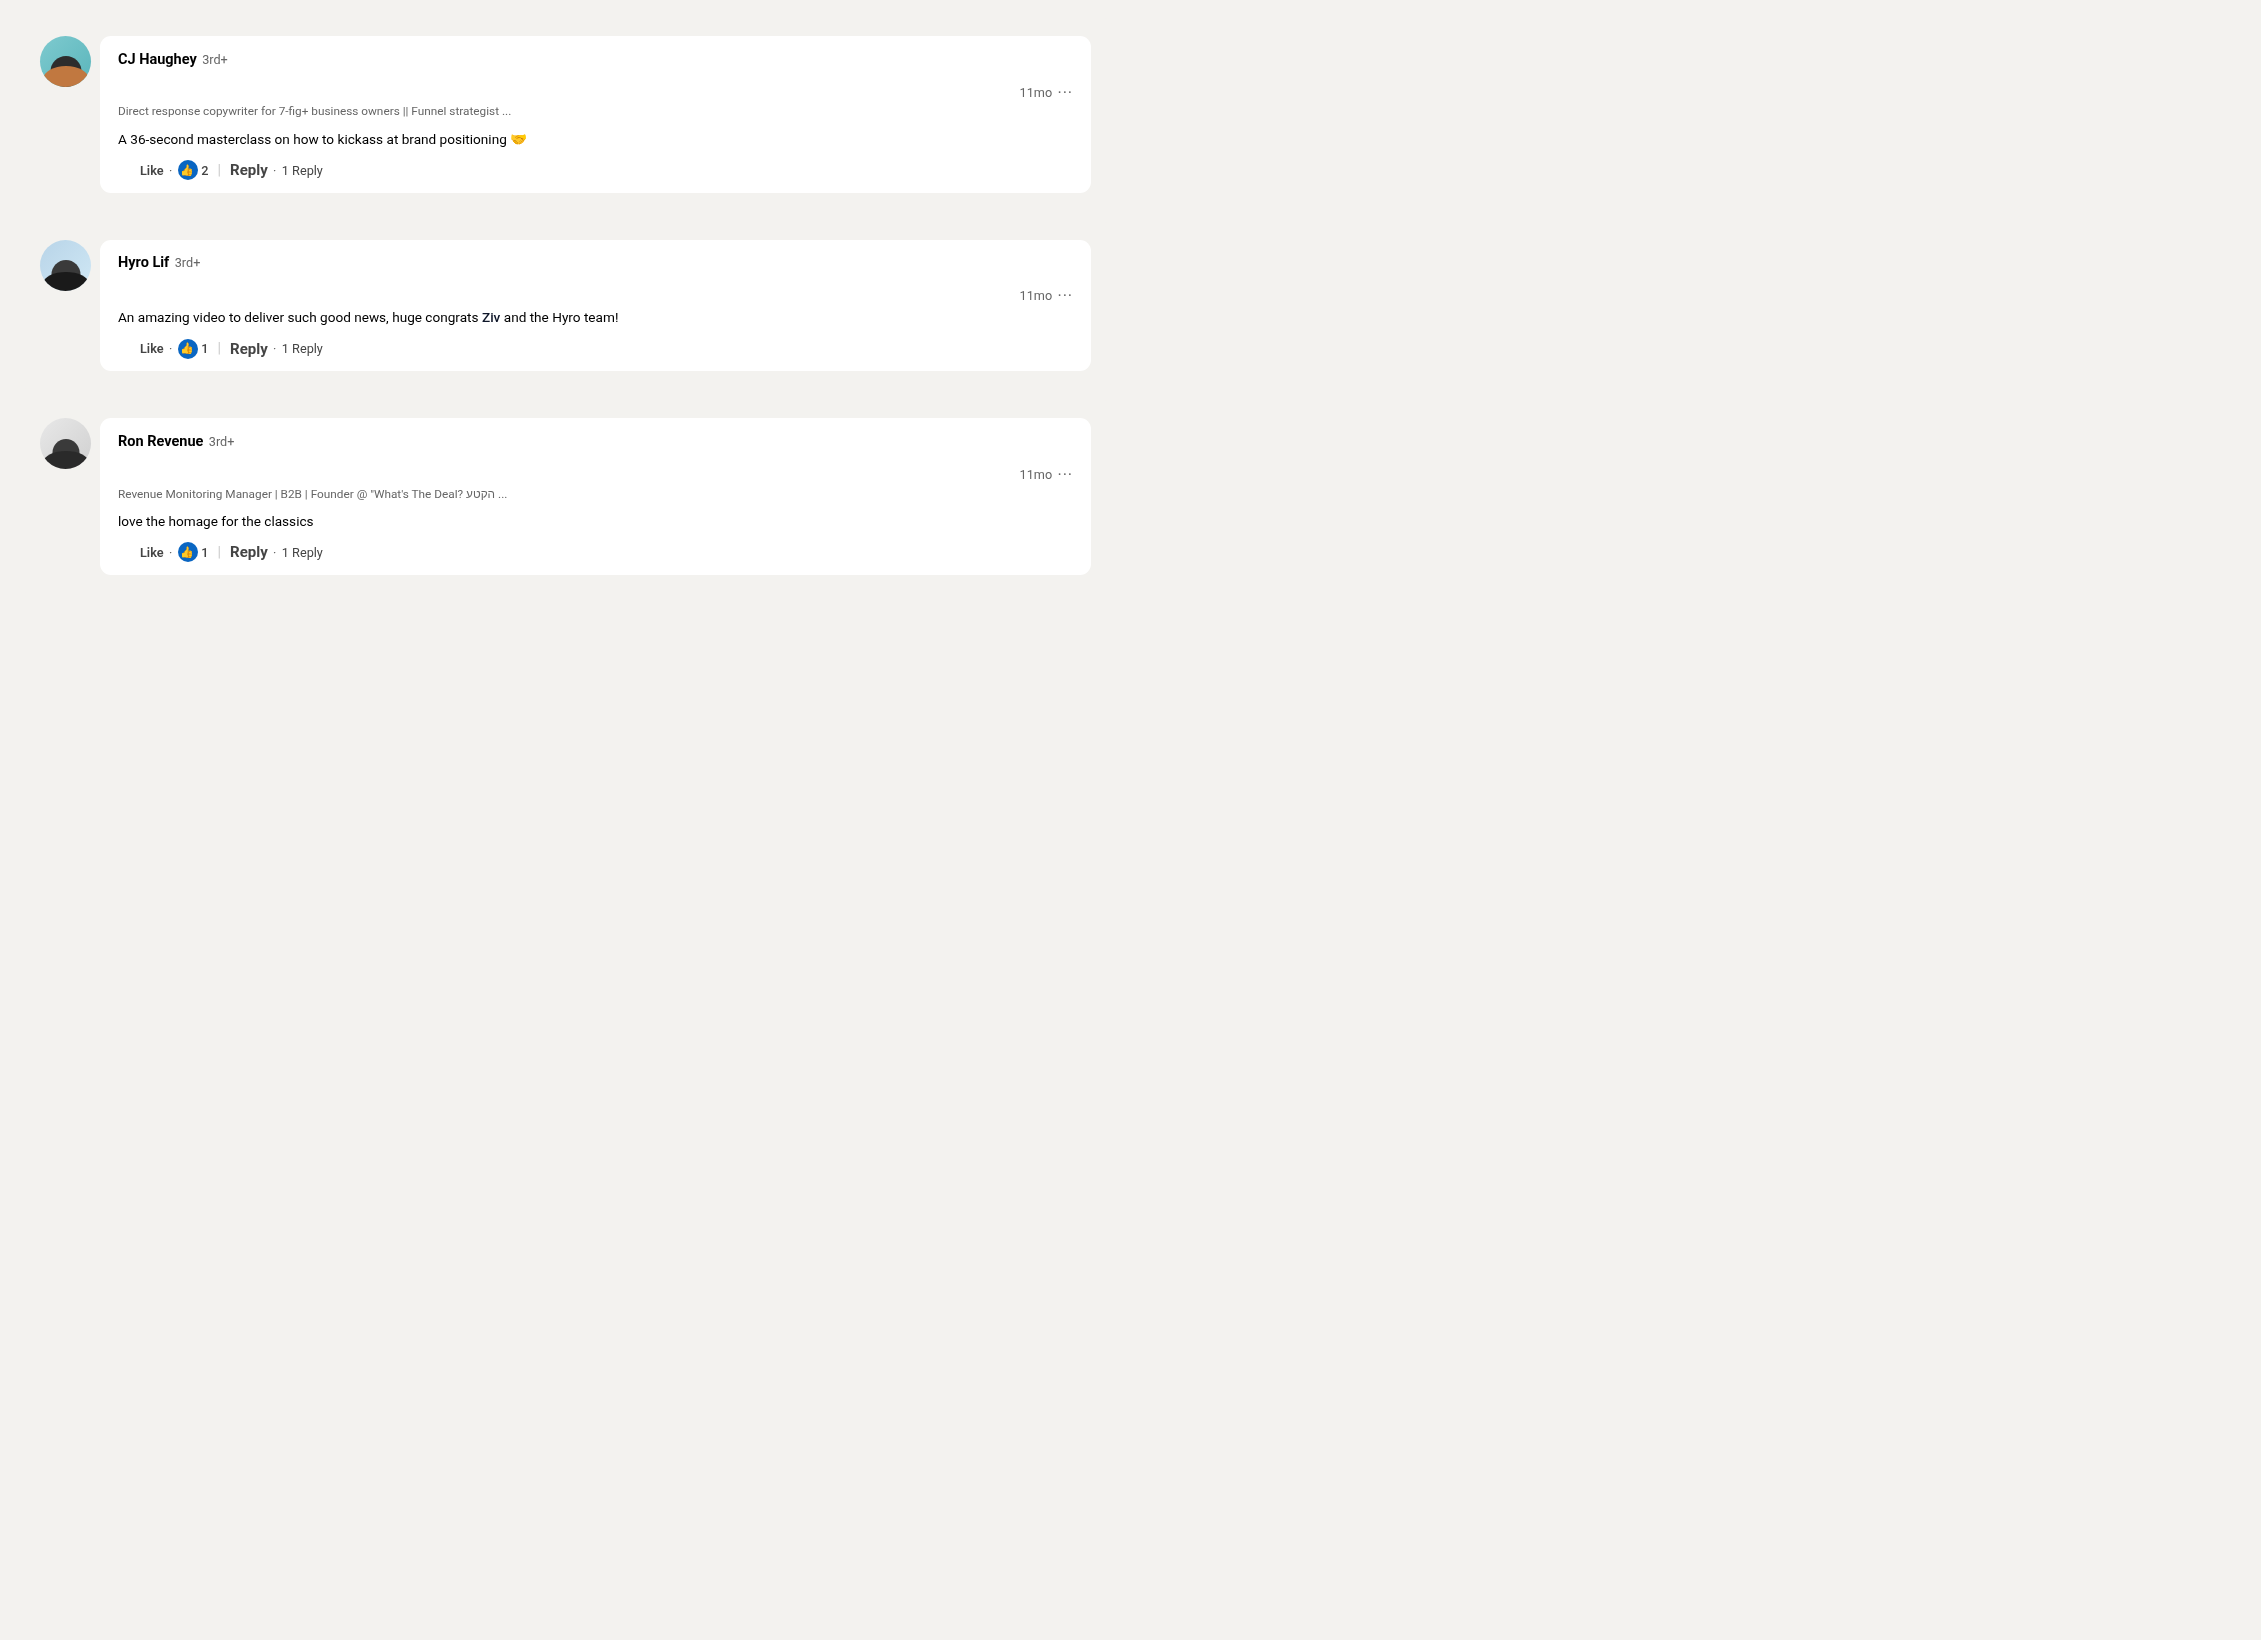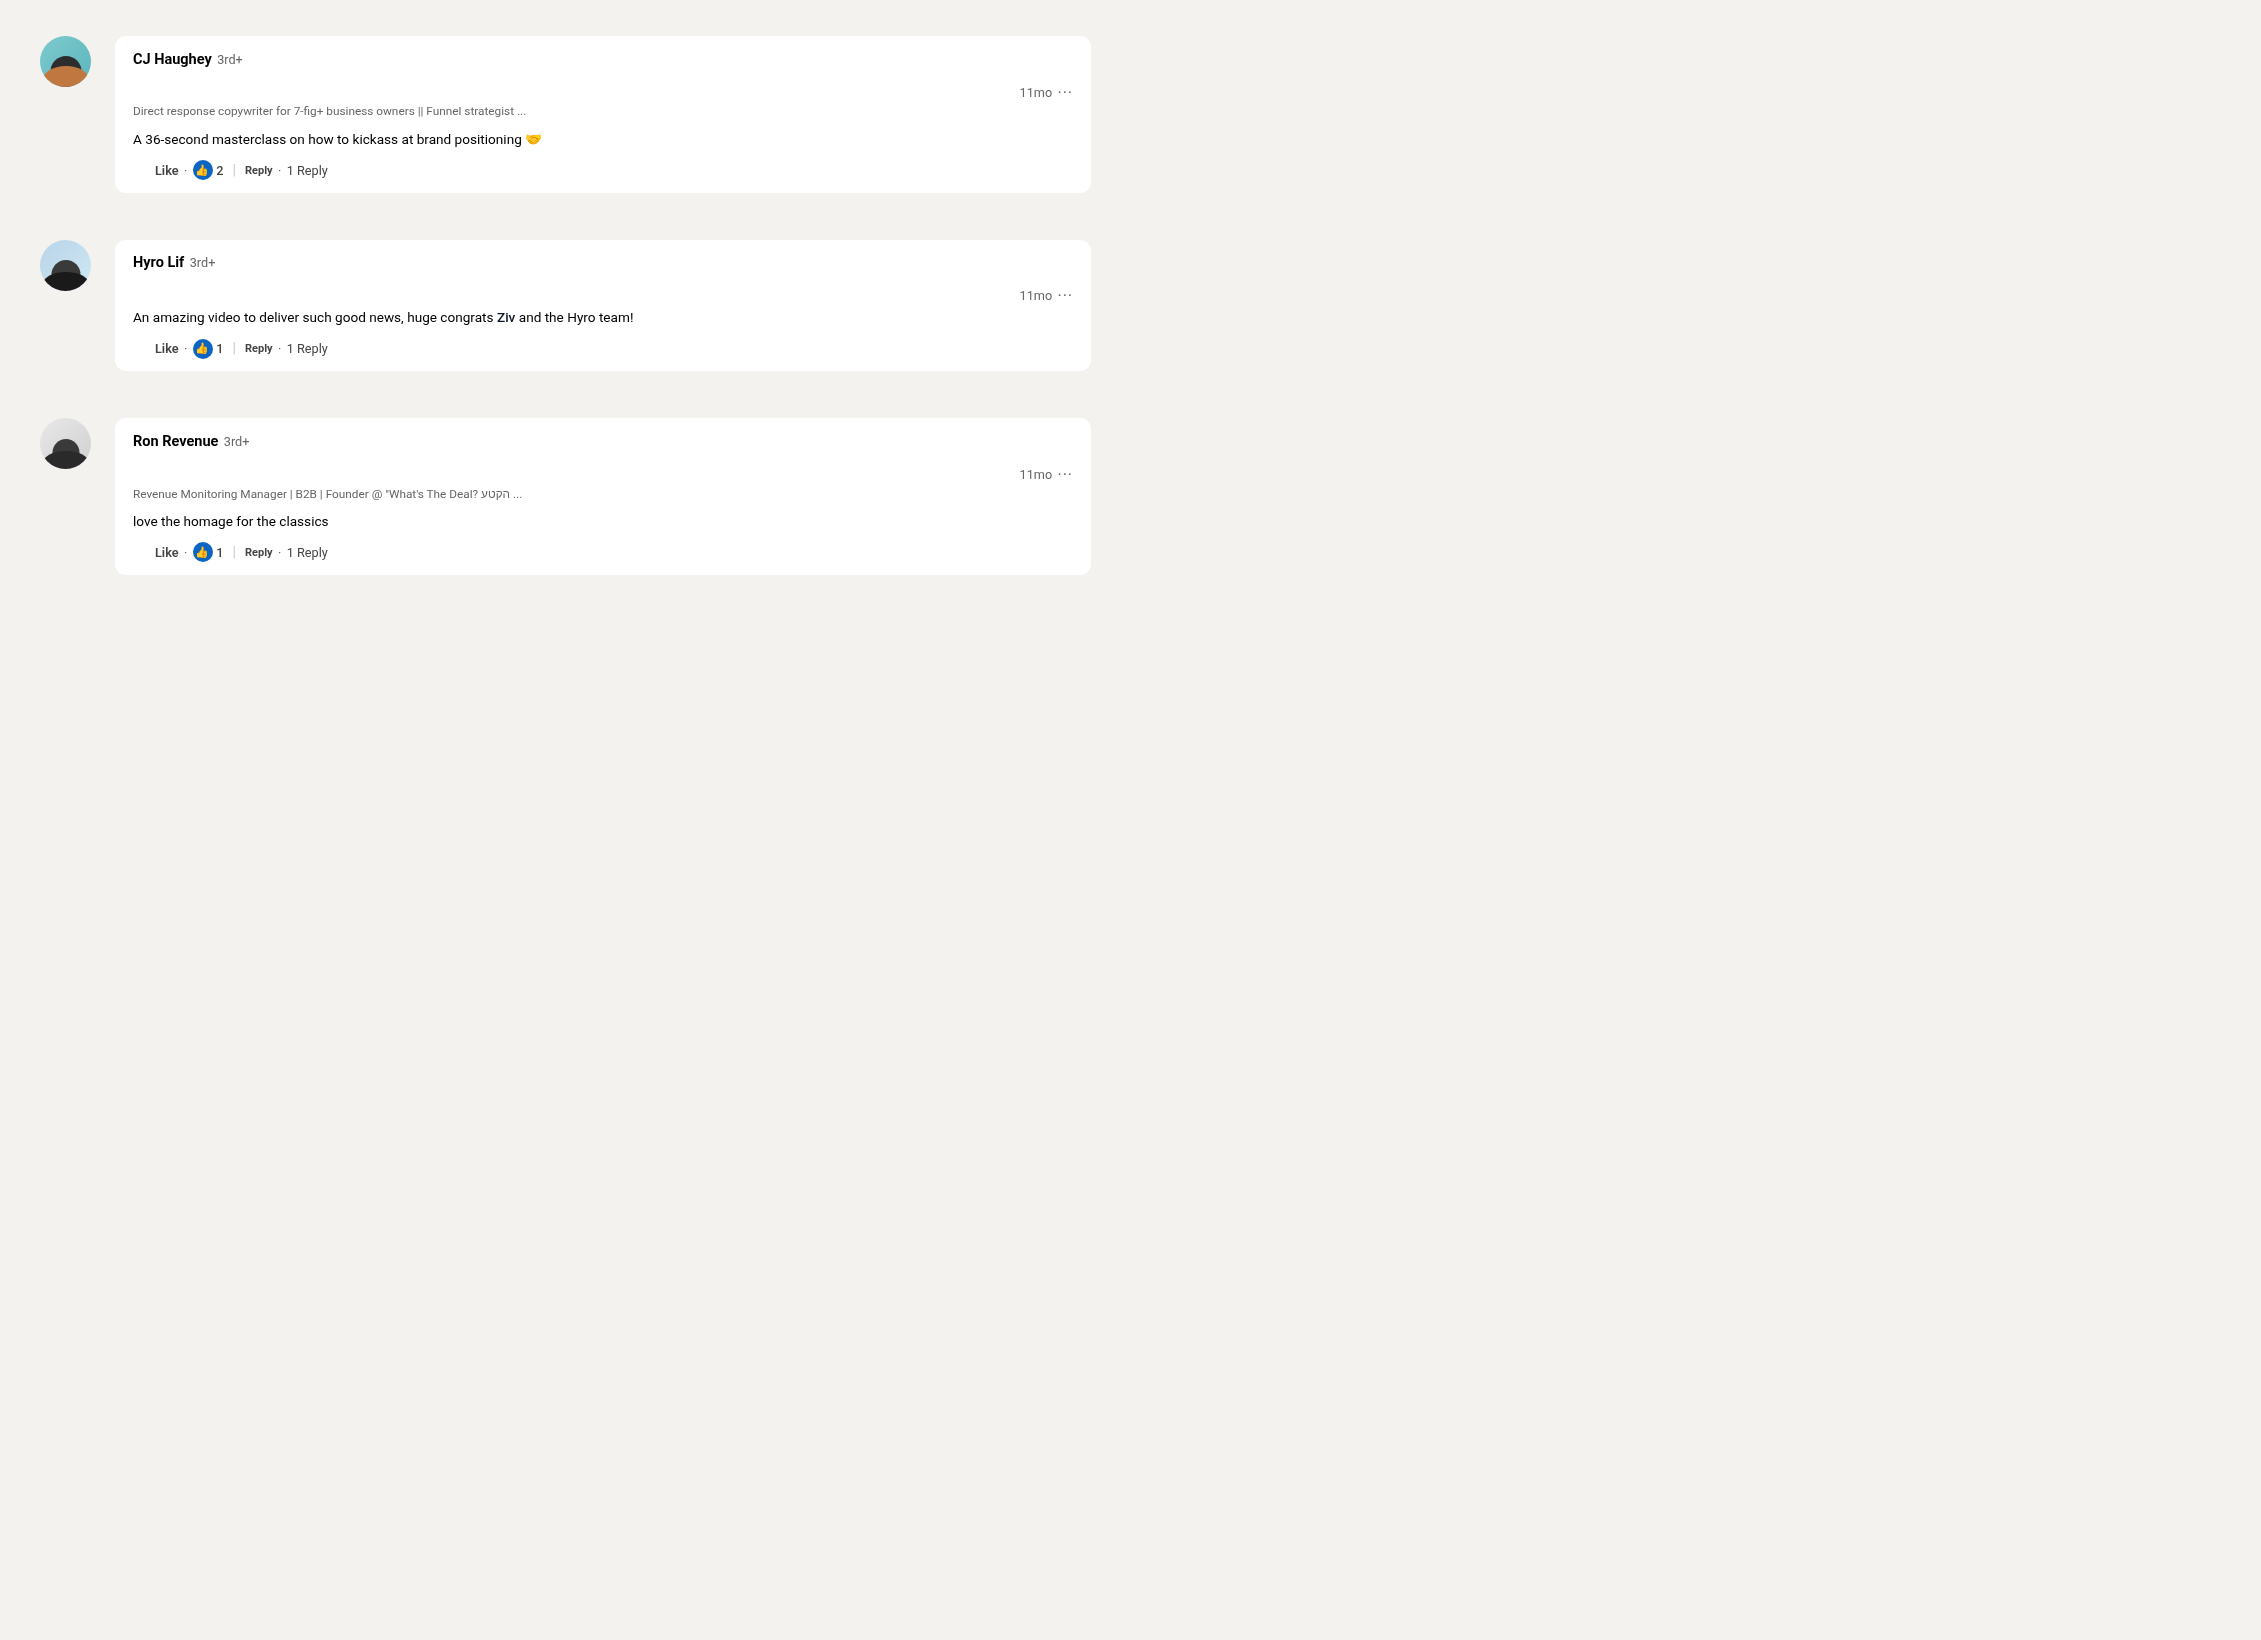--- a/index.html
+++ b/index.html
@@ -19,21 +19,21 @@
       display: flex;
       flex-direction: column;
       gap: 11px;
     }
 
     .comment-card {
       background: #f3f2ef;
       border-radius: 11px;
       padding: 18px 22px;
       display: flex;
-      gap: 24px;
+      gap: 9px;
       align-items: flex-start;
     }
 
     .avatar {
       width: 51px;
       height: 51px;
       border-radius: 50%;
       overflow: hidden;
       flex-shrink: 0;
       background: #c0c0c0;
@@ -247,21 +247,21 @@
       font-weight: 500;
     }
 
     .action-divider {
       color: #cccccc;
       margin: 0 9px;
       font-size: 14.5px;
     }
 
     .action-reply {
-      font-size: 11px;
+      font-size: 15px;
       font-weight: 700;
       color: #444444;
       cursor: pointer;
     }
 
     .action-replies {
       font-size: 12.7px;
       color: #444444;
       cursor: pointer;
     }

